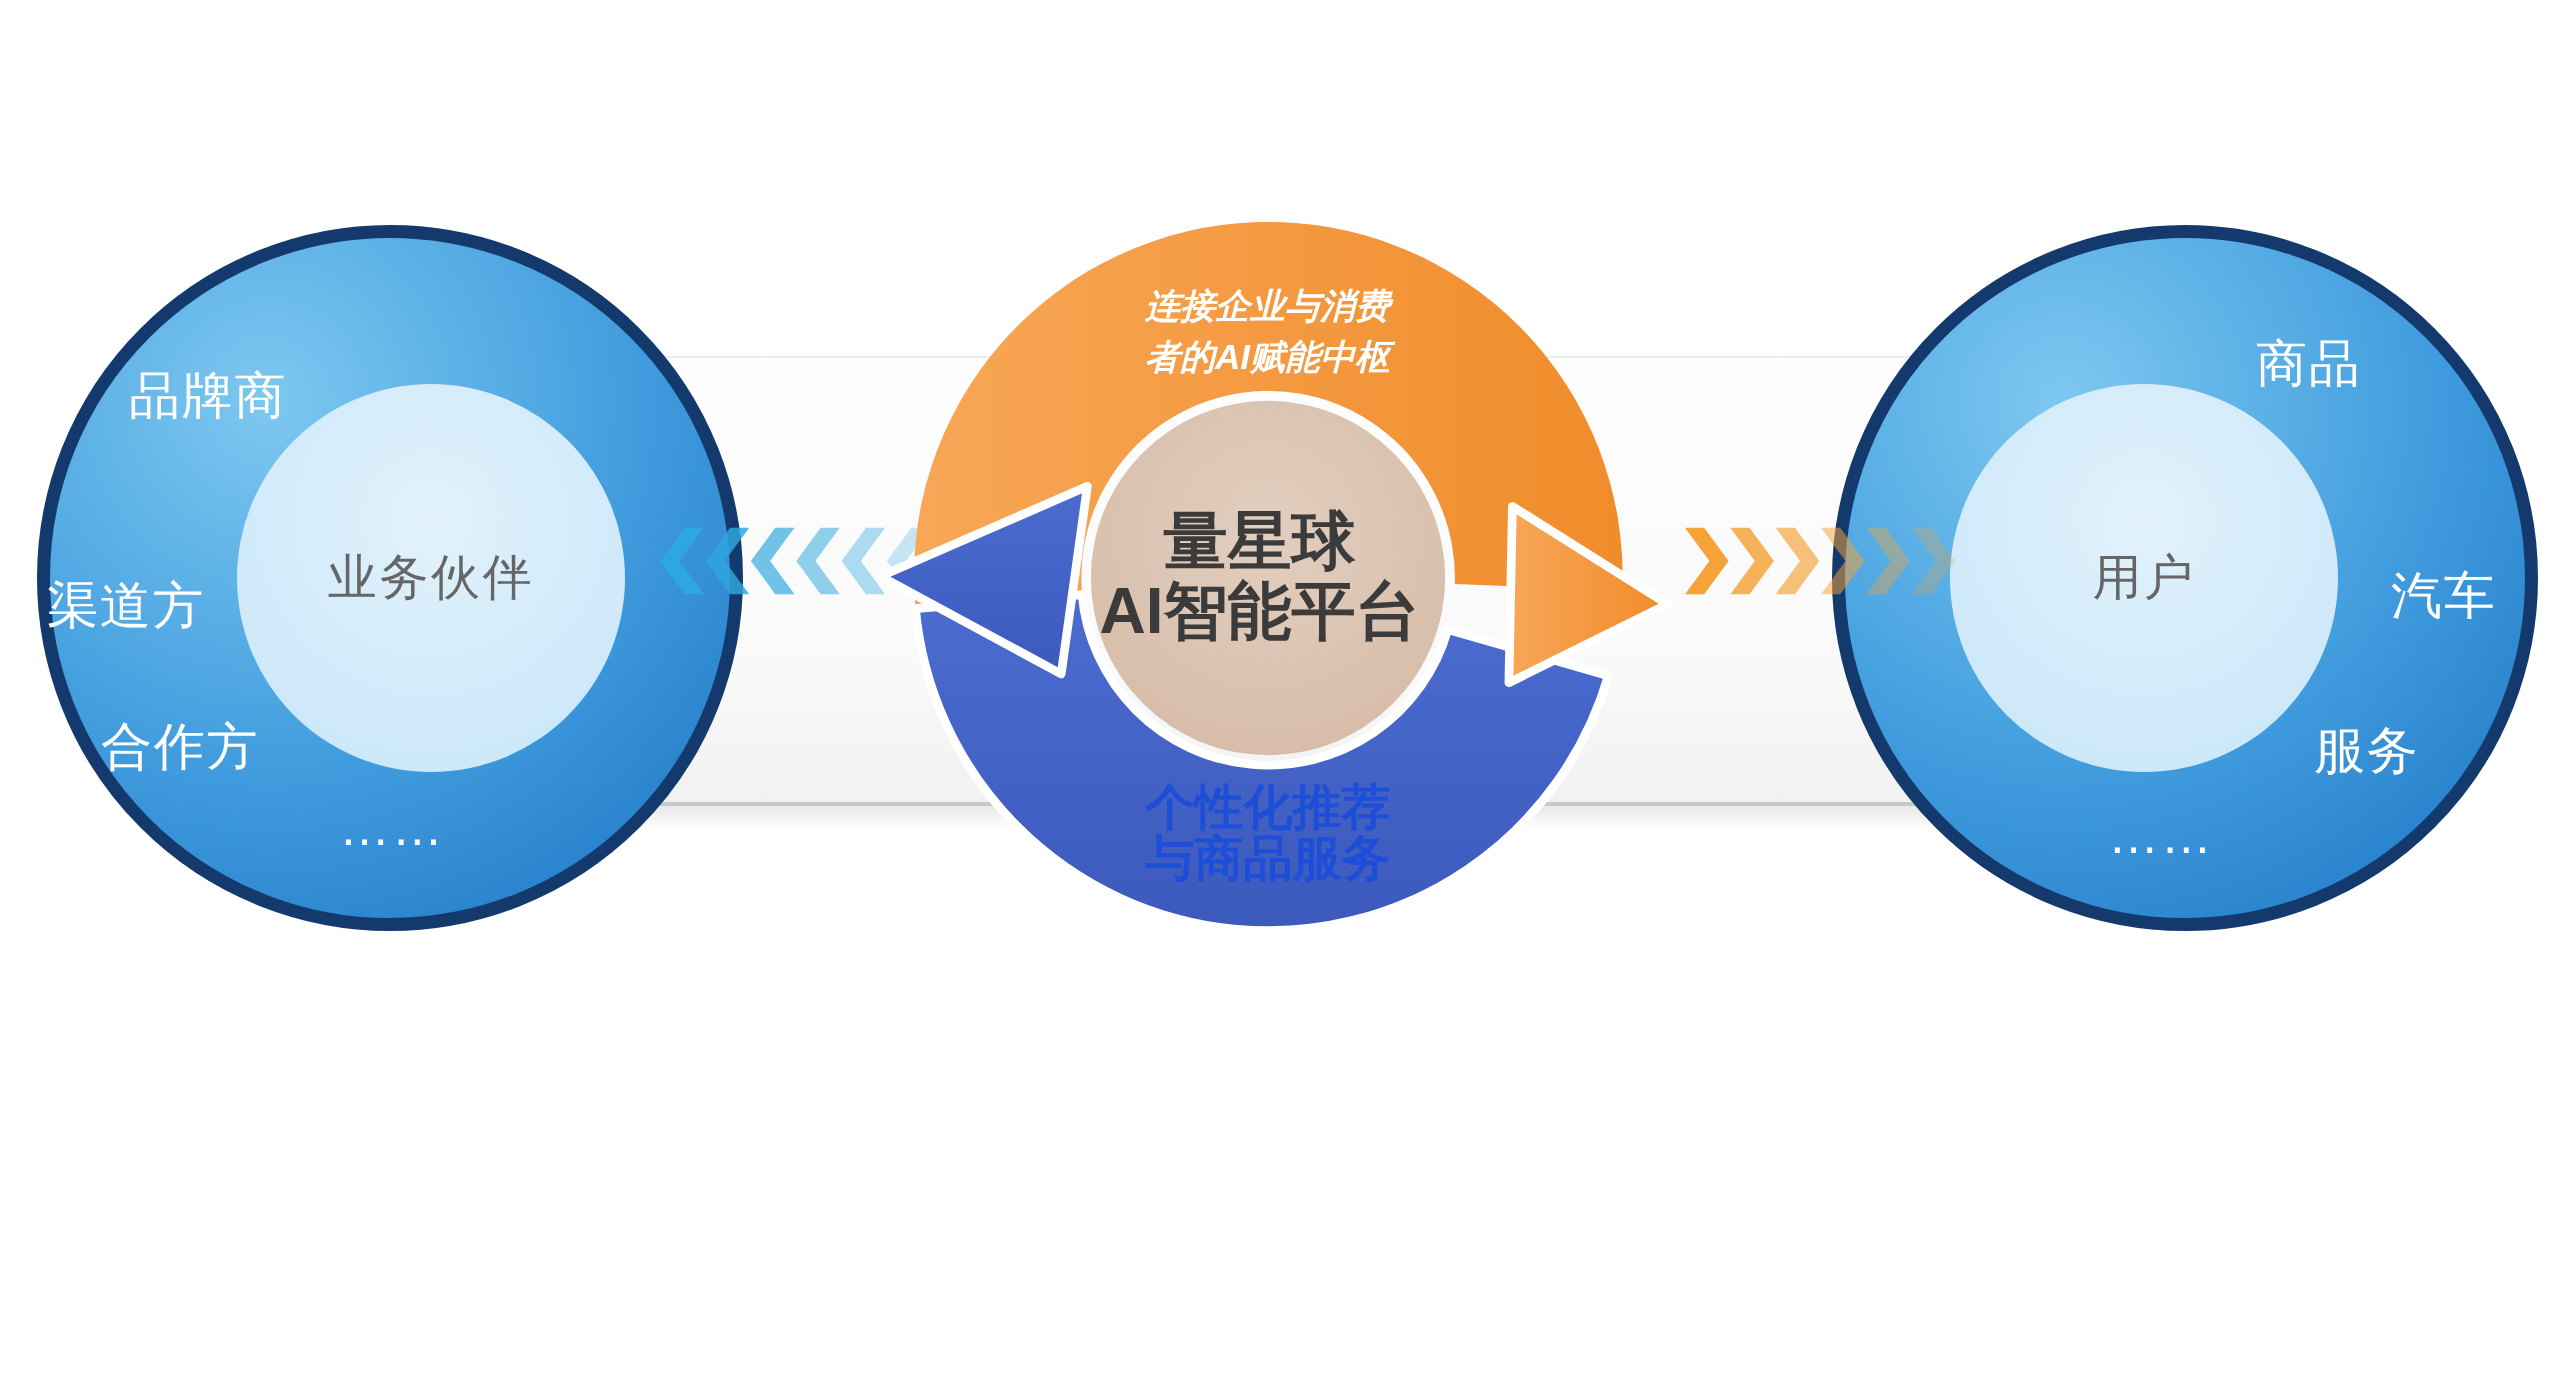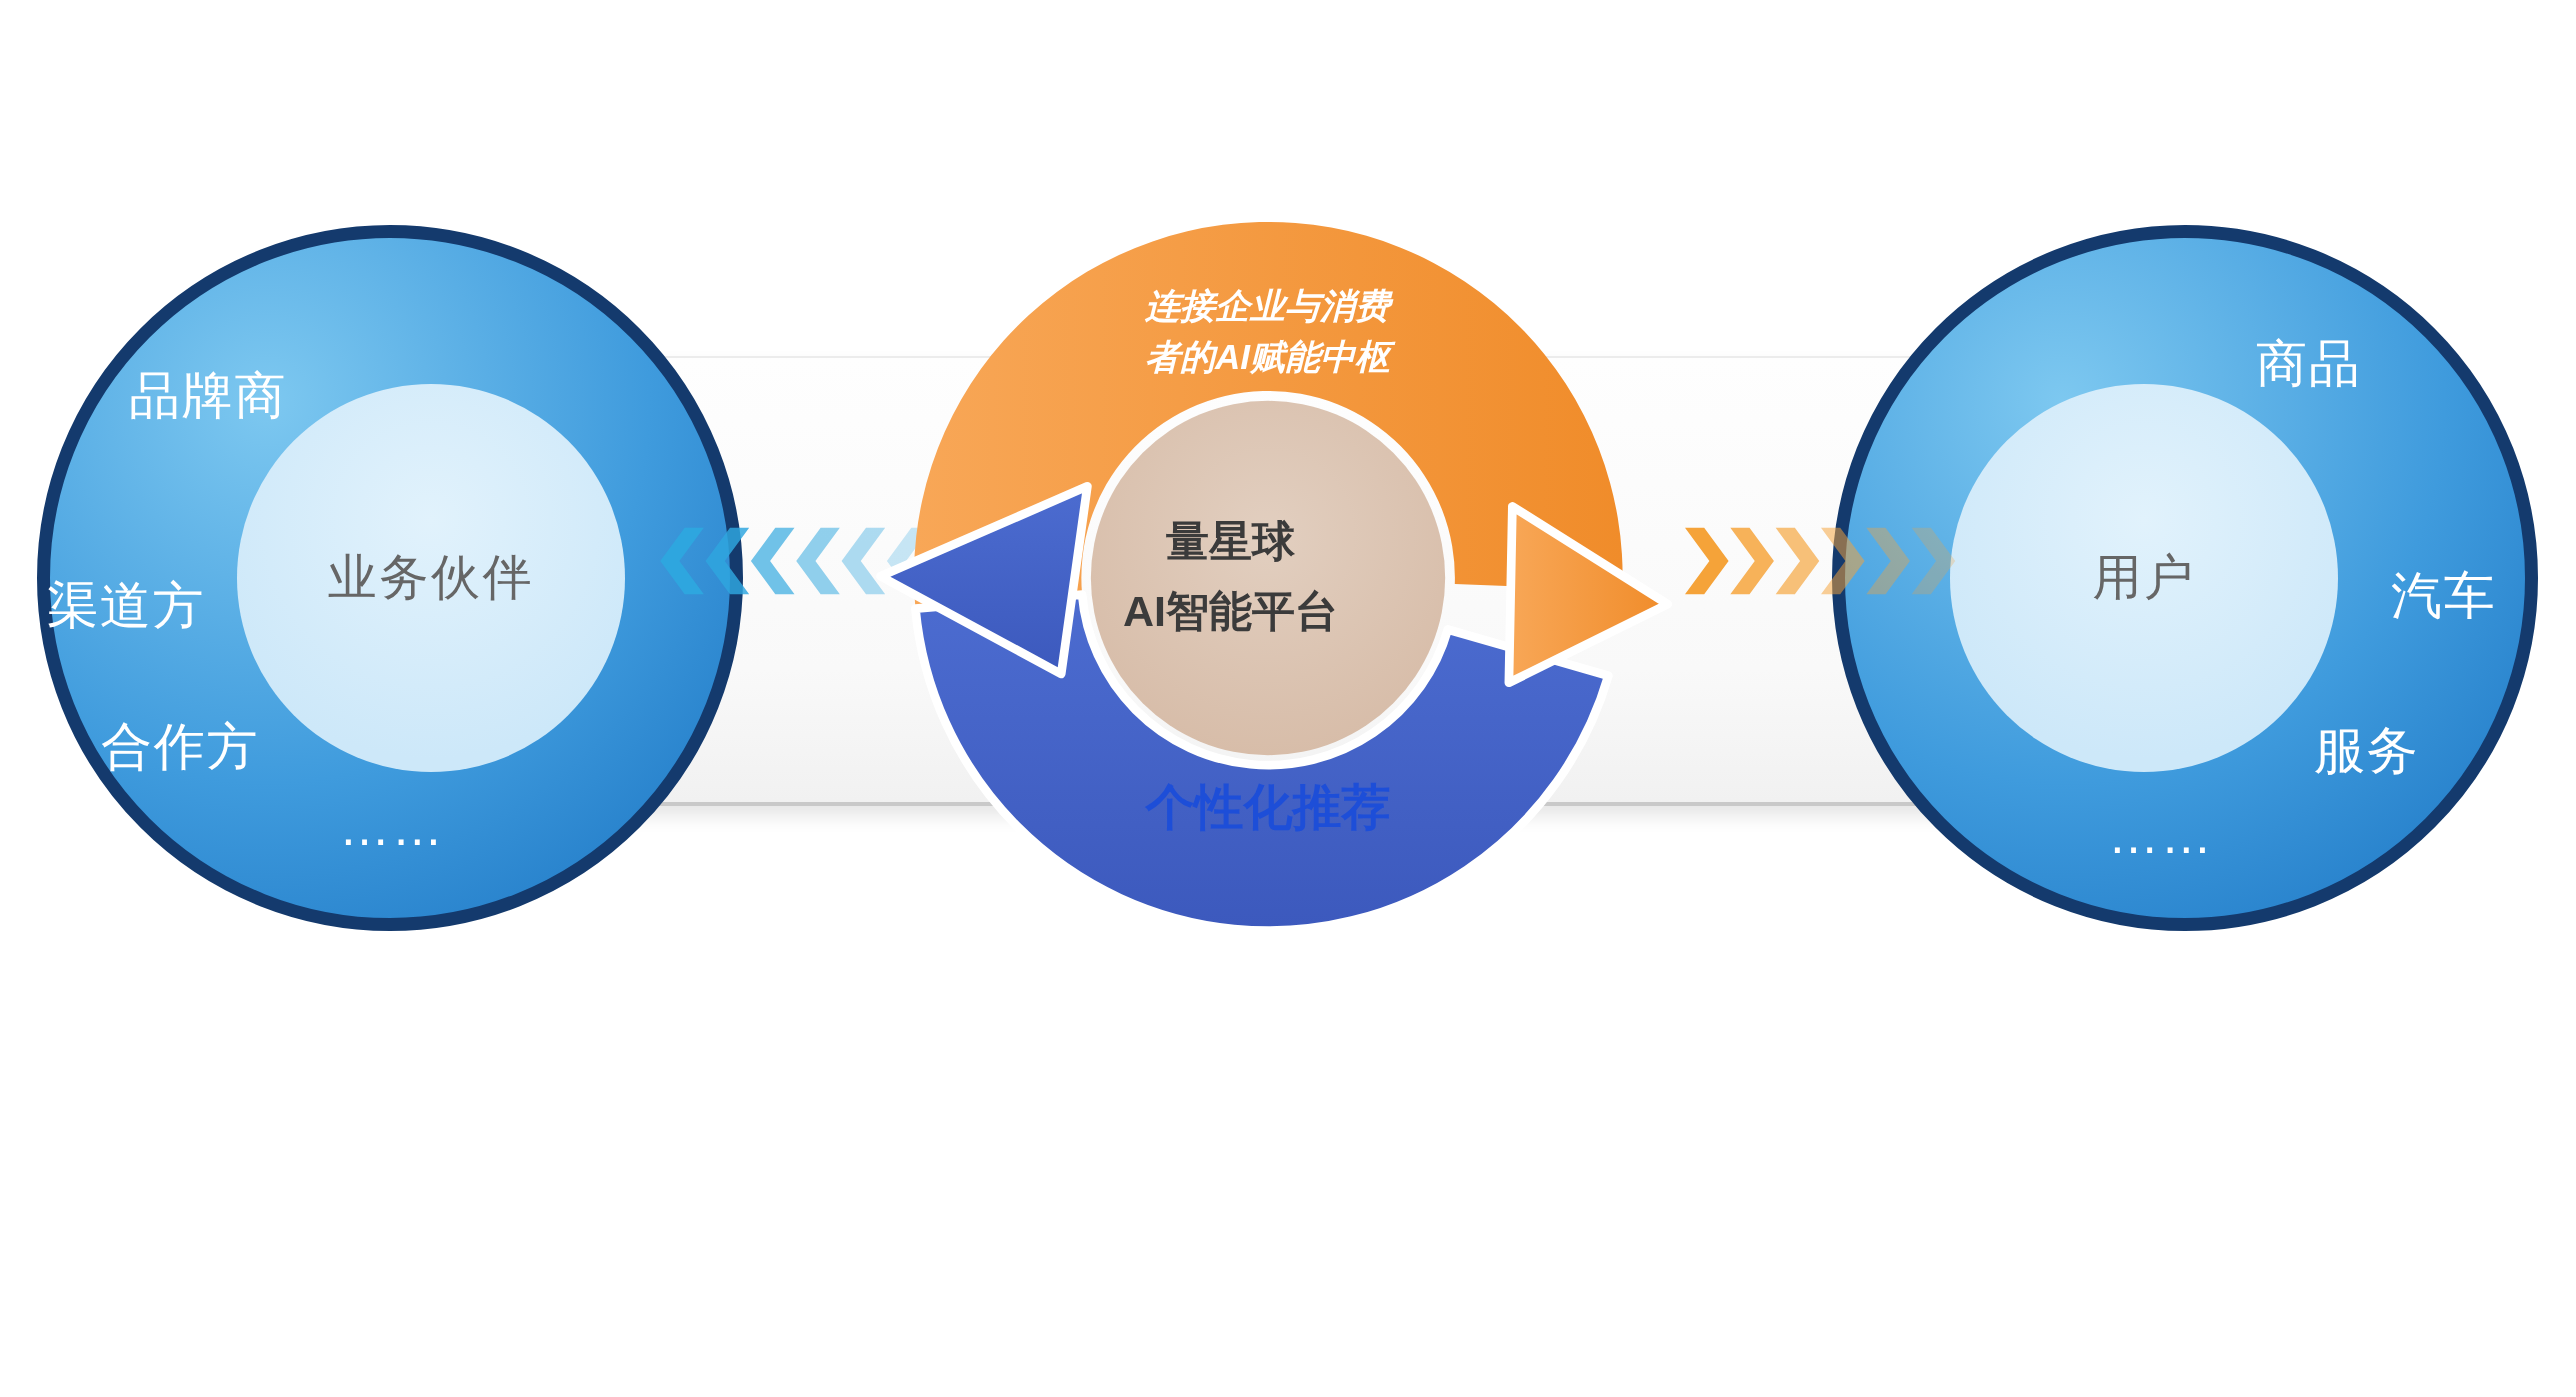--- a/index.html
+++ b/index.html
@@ -44,21 +44,21 @@
   .lbl-rdots{left:2108px;top:810px;}
   
   .cycle-svg{position:absolute;left:891px;top:194px;width:768px;height:768px;z-index:4;overflow:visible;}
   
   .chev-svg{position:absolute;top:526px;width:279px;height:70px;z-index:4;overflow:visible;}
   .chev-svg.left-flow{left:655px;}
   .chev-svg.right-flow{left:1685px;}
   
   .center-text{position:absolute;z-index:5;text-align:center;font-weight:bold;white-space:nowrap;}
   .center-top-label{left:988px;top:280px;width:559px;color:#fff;font-size:35px;line-height:51px;font-style:italic;}
-  .core-label{left:1056px;top:506px;width:349px;color:var(--core-text,#3b3b3b);font-size:43px;line-height:70px;}
+  .core-label{left:1085px;top:506px;width:349px;color:var(--core-text,#3b3b3b);font-size:64px;line-height:70px;}
   .center-bottom-label{left:1006px;top:782px;width:524px;color:#1d4ed8;font-size:49px;line-height:51px;}
   .line{display:block;}
 </style>
 </head>
 <body>
 
 <div class="canvas">
 
   <div class="band"></div>
 
@@ -132,16 +132,17 @@
   <div class="center-text center-top-label">
     <span class="line">连接企业与消费</span>
     <span class="line">者的AI赋能中枢</span>
   </div>
   <div class="center-text core-label">
     <span class="line">量星球</span>
     <span class="line">AI智能平台</span>
   </div>
   <div class="center-text center-bottom-label">
     <span class="line">个性化推荐</span>
+    <span class="line">与商品服务</span>
   </div>
 
 </div>
 
 
 </body></html>

